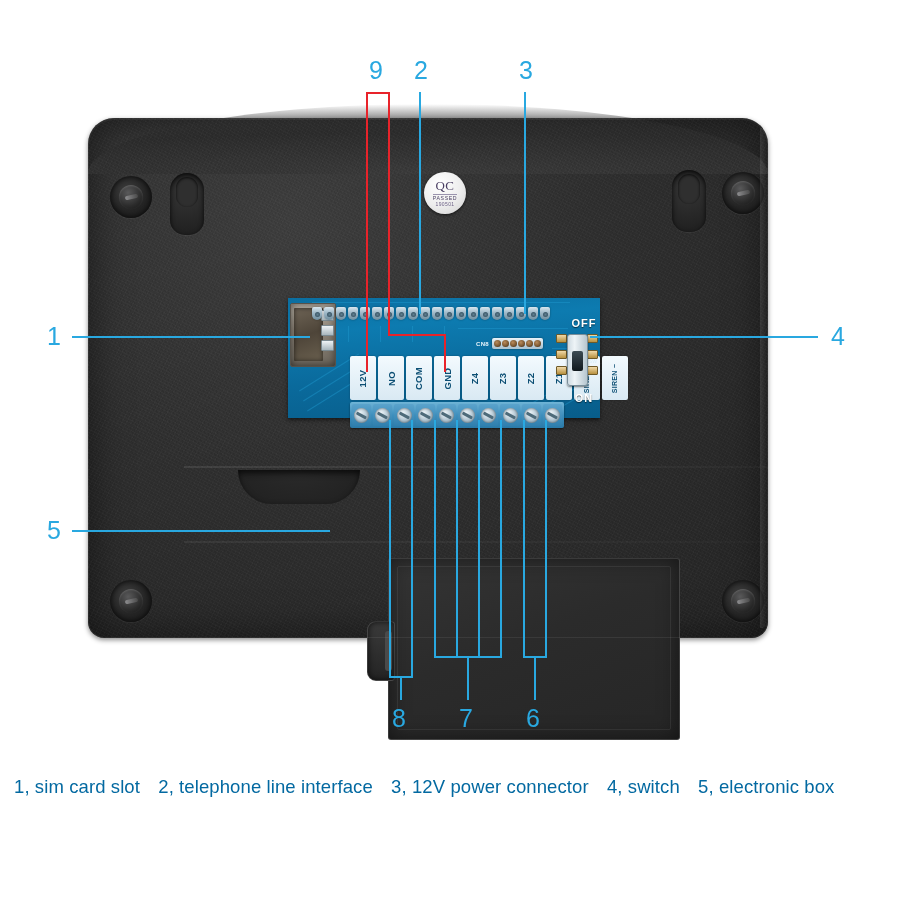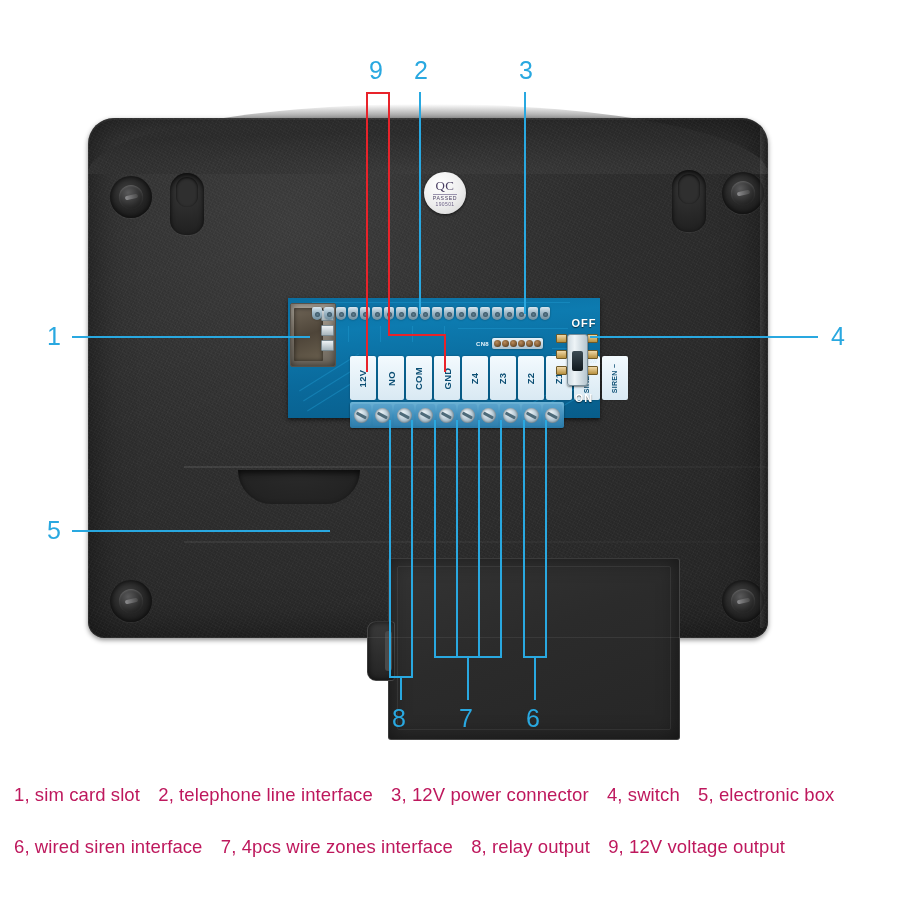--- a/index.html
+++ b/index.html
@@ -165,22 +165,22 @@
     background:linear-gradient(180deg,#f0d9a8,#b8913f);border:1px solid #6f5a28;}
   .sw-tiny{position:absolute;left:33px;top:40px;font-size:5px;color:#d8ecf7;}
 
   
   .cl{position:absolute;background:#29a8e0;}
   .cl.red{background:#e8232a;}
   .num{position:absolute;color:#29a8e0;font-size:25px;line-height:1;
     font-family:"Liberation Sans","DejaVu Sans",sans-serif;}
 
   
-  .caption{position:absolute;left:14px;width:880px;color:#be185d;
-    font-size:18.5px;letter-spacing:.1px;white-space:nowrap;margin-top:8px;}
+  .caption{position:absolute;left:14px;width:880px;color:#0369a1;
+    font-size:18.5px;letter-spacing:.1px;white-space:nowrap;}
   .caption.l1{top:776px;}
   .caption.l2{top:828px;}
   .caption .gap{display:inline-block;width:13px;}
 </style>
 </head>
 <body>
 
 <div id="stage">
 
   <div class="device">
@@ -454,20 +454,14 @@
   <div class="num" style="left:459px;top:706px;">7</div>
   <div class="num" style="left:526px;top:706px;">6</div>
 
   <div class="caption l1">
     <span>1, sim card slot</span><span class="gap"></span>
     <span>2, telephone line interface</span><span class="gap"></span>
     <span>3, 12V power connector</span><span class="gap"></span>
     <span>4, switch</span><span class="gap"></span>
     <span>5, electronic box</span>
   </div>
-  <div class="caption l2">
-    <span>6, wired siren interface</span><span class="gap"></span>
-    <span>7, 4pcs wire zones interface</span><span class="gap"></span>
-    <span>8, relay output</span><span class="gap"></span>
-    <span>9, 12V voltage output</span>
-  </div>
 
 </div>
 
 </body></html>

